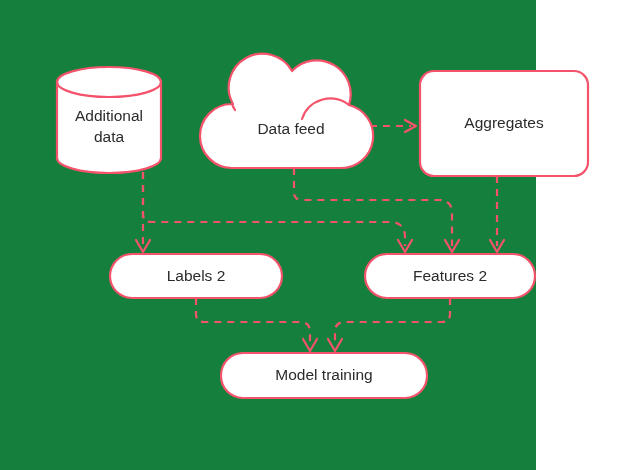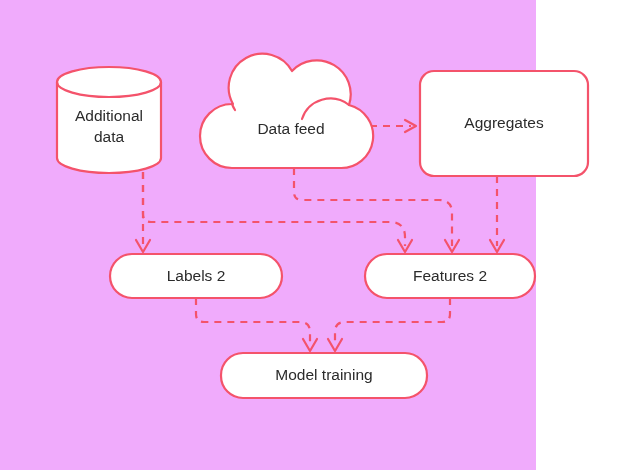--- a/index.html
+++ b/index.html
@@ -10,21 +10,21 @@
   body {
     width: 644px;
     height: 470px;
     font-family: "Liberation Sans", sans-serif;
     overflow: hidden;
   }
   #diagram-root {
     position: relative;
     width: 536px;
     height: 470px;
-    background: #f0abfc;
+    background: #15803d;
   }
   #diagram-svg {
     position: absolute;
     top: 0;
     left: 0;
     width: 644px;
     height: 470px;
   }
   .node-shape {
     fill: #ffffff;

